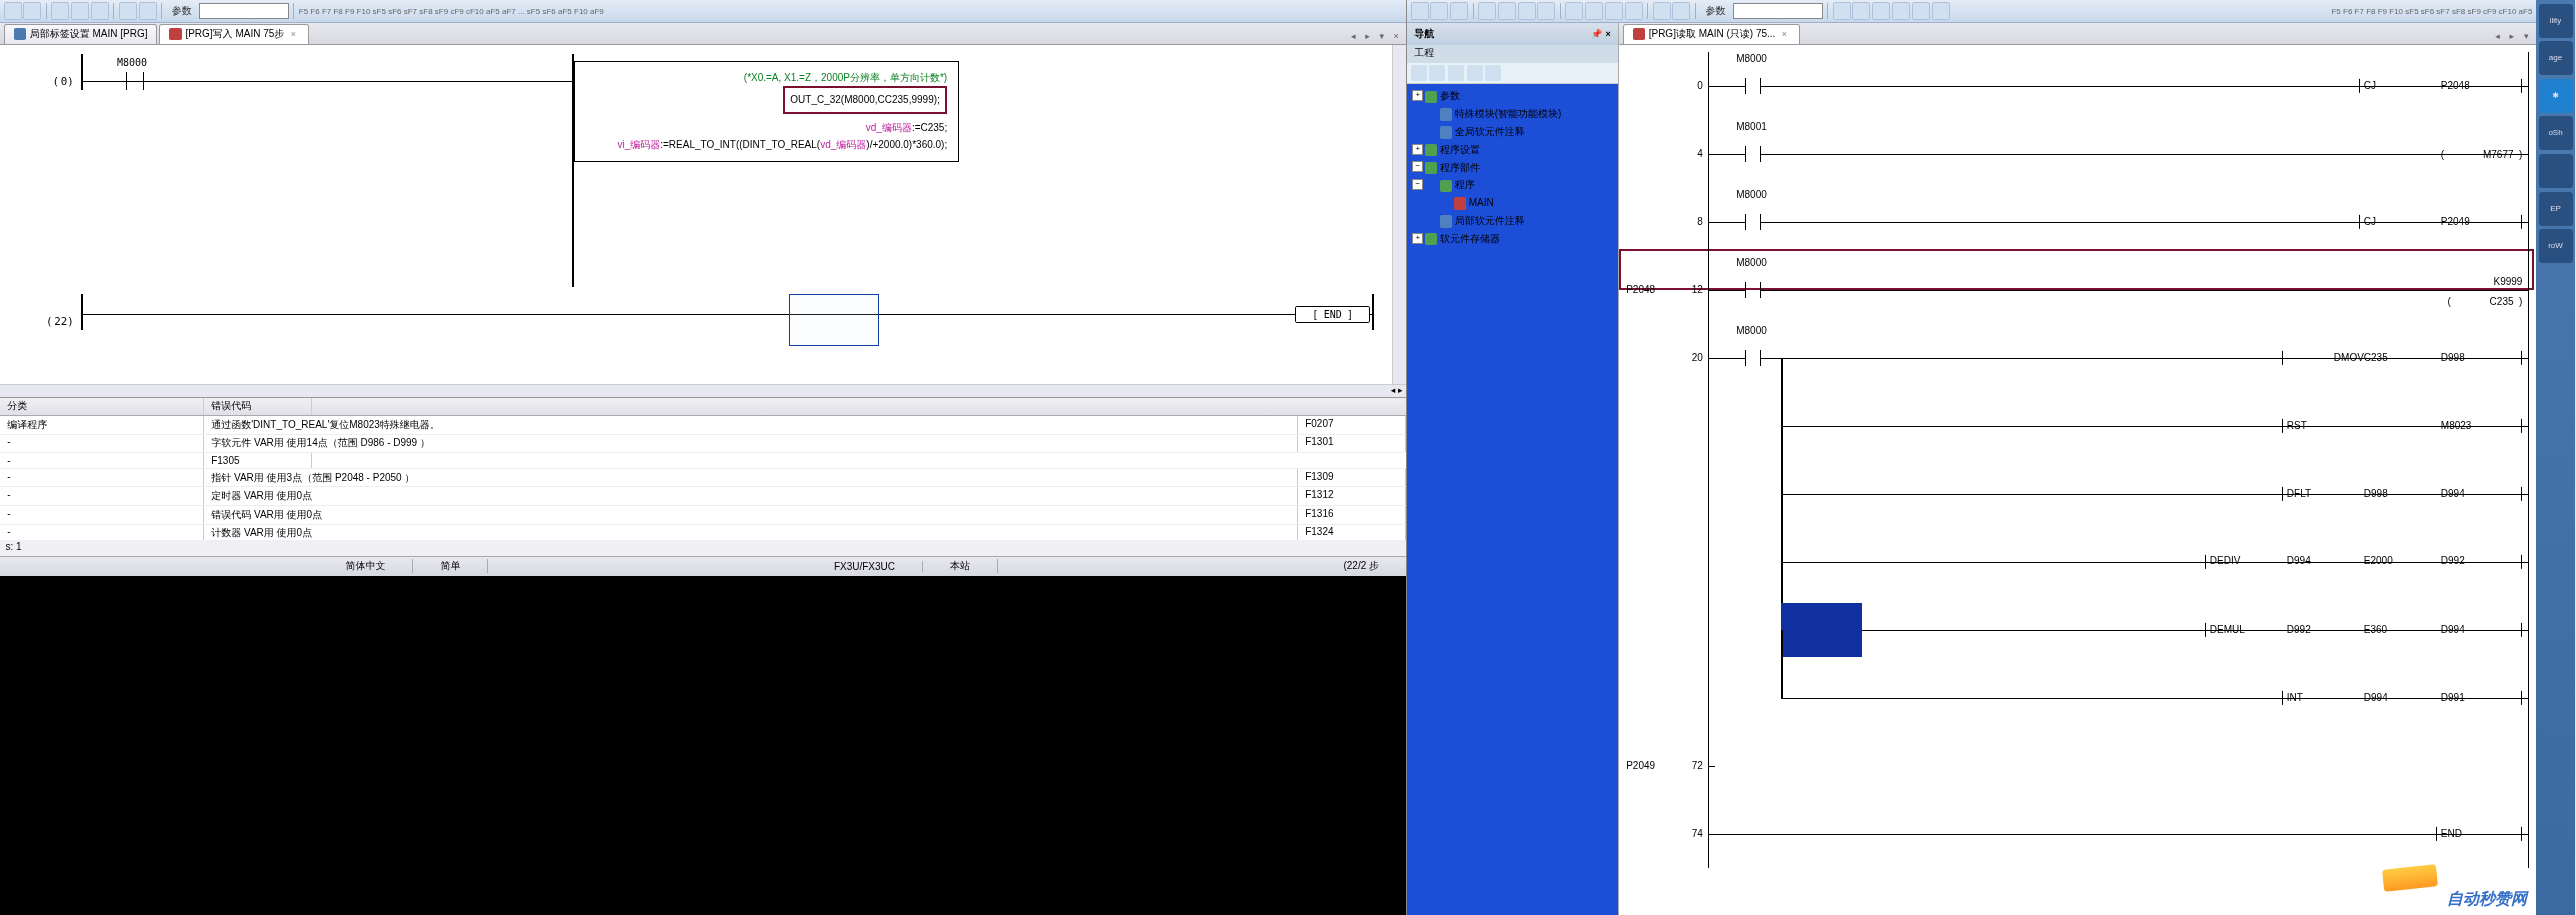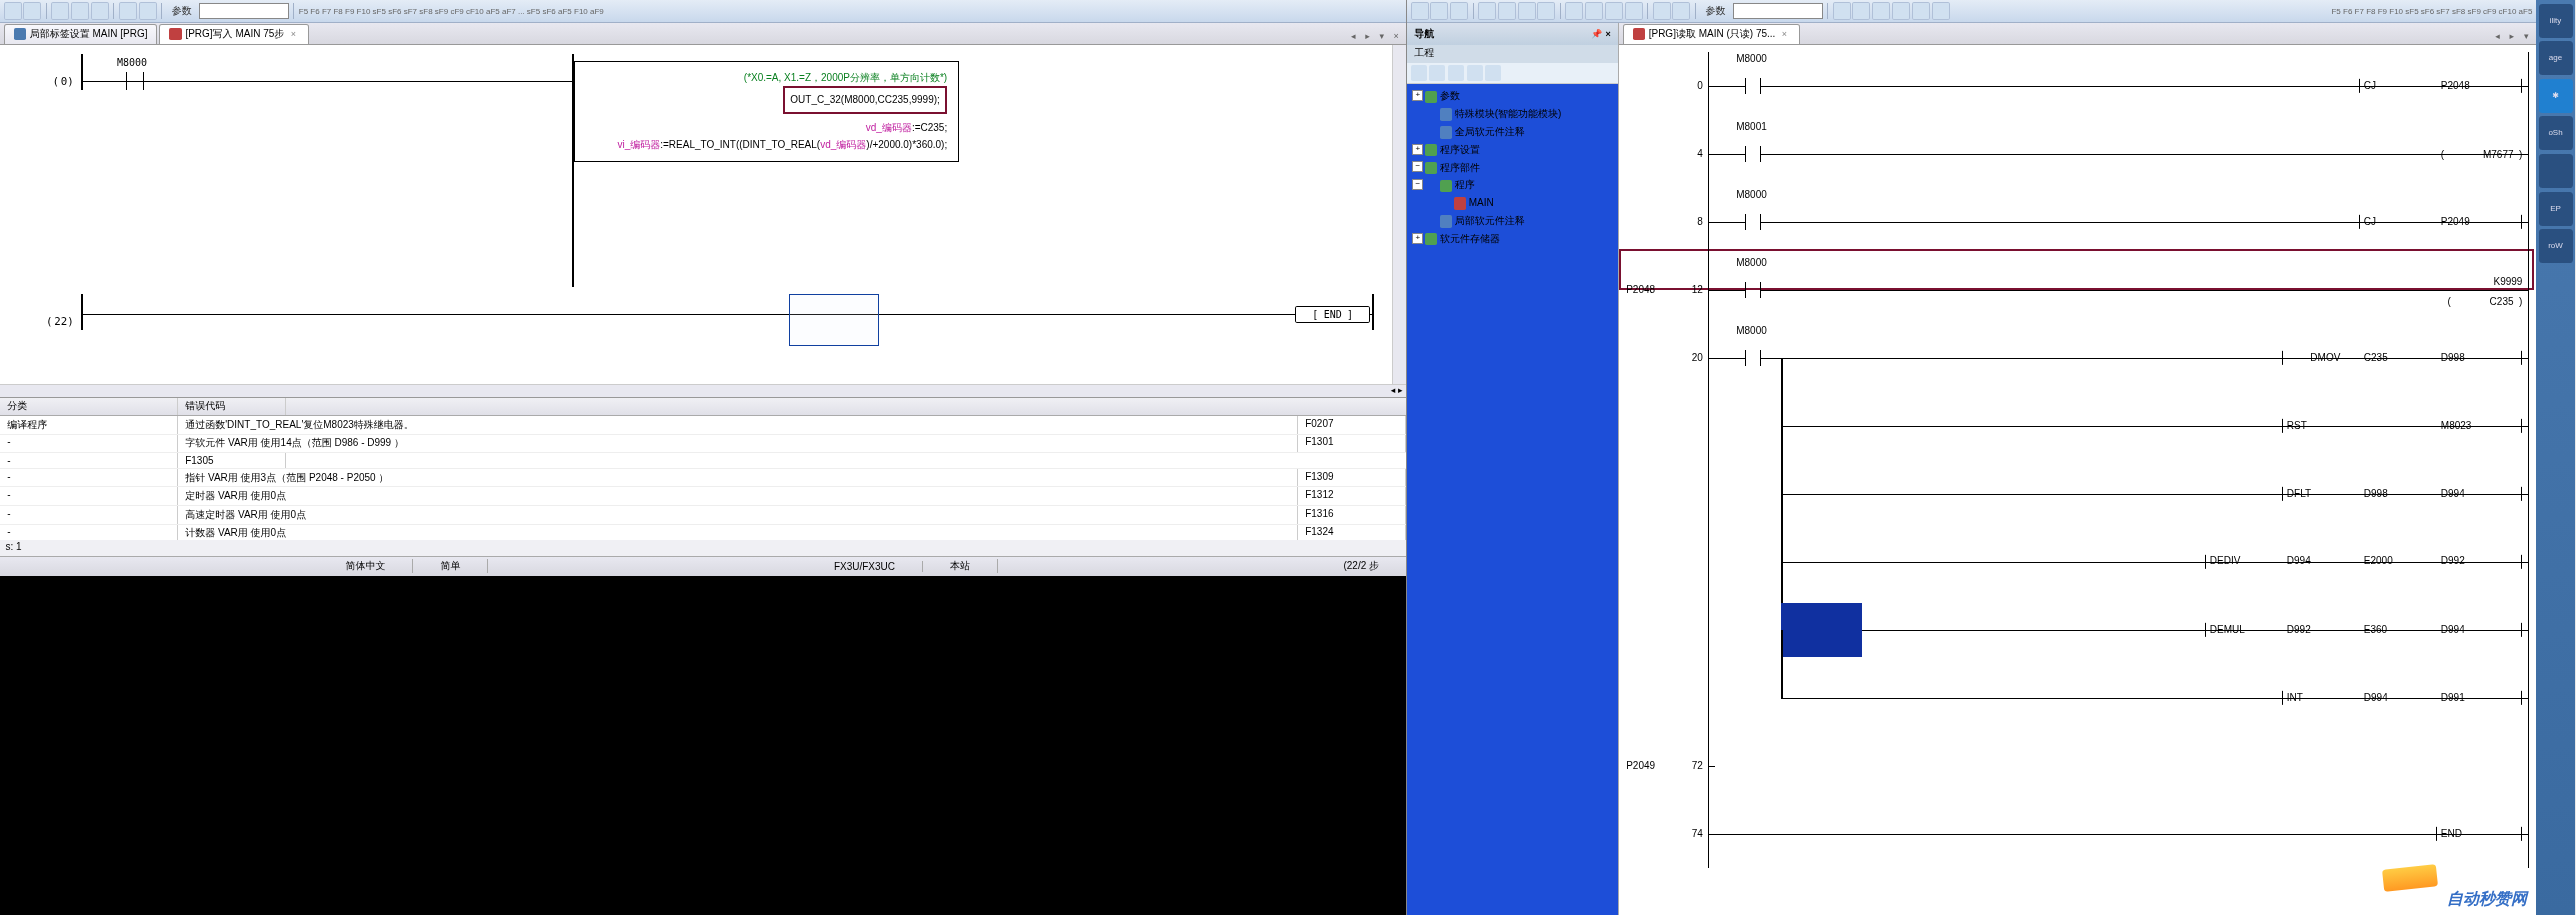--- a/index.html
+++ b/index.html
@@ -37,21 +37,21 @@
 .var-name { color: #c020a0; }
 .end-coil { position: absolute; right: 3.6px; top: 12.5px; border: 1.8px solid #000; border-radius: 1.8px; padding: 1.8px 16px; font-family: Consolas, monospace; font-size: 10px; background: #fff; }
 .end-coil::before { content: "["; margin-right: 5.4px; }
 .end-coil::after { content: "]"; margin-left: 5.4px; }
 .sel-box { position: absolute; border: 1.8px solid #1040a0; background: #e8f0ff22; }
 .bottom-grid { height: 143px; border-top: 1.8px solid #999; display: flex; flex-direction: column; background: #fff; }
 .grid-head { display: flex; background: linear-gradient(#f0f0f4,#e0e0e8); border-bottom: 0.9px solid #aaa; }
 .grid-head div, .grid-row div { padding: 1.8px 7.2px; border-right: 0.9px solid #ccc; font-size: 10px; }
 .grid-body { flex: 1; overflow: auto; }
 .grid-row { display: flex; border-bottom: 0.9px solid #eee; }
-.col1 { width: 178px; } .col2 { flex: 1; } .col3 { width: 108px; }
+.col1 { width: 204px; } .col2 { flex: 1; } .col3 { width: 108px; }
 .status-bar { height: 20px; background: linear-gradient(#e8e8f0,#d8d8e0); border-top: 0.9px solid #aaa; display: flex; align-items: center; font-size: 10px; }
 .status-bar span { padding: 0 27px; border-right: 0.9px solid #aaa; }
 .black-area { flex: 1; background: #000; }
 .nav-pane { width: 212px; background: #1d4ed8; border-right: 0.9px solid #aaa; display: flex; flex-direction: column; }
 .nav-title { height: 21.5px; background: linear-gradient(#d8e0ec,#c0d0e0); padding: 3.6px 7.2px; font-size: 10.8px; font-weight: bold; display: flex; align-items: center; }
 .nav-title .pin { margin-left: auto; font-size: 9px; }
 .nav-sub { height: 18px; background: #d0dce8; padding: 1.8px 7.2px; font-size: 10px; }
 .nav-tools { height: 21.5px; background: #e8f0f8; border-bottom: 0.9px solid #ccc; display: flex; align-items: center; gap: 2.7px; padding: 0 3.6px; }
 .nav-tools span { width: 16px; height: 16px; background: #d0e0f0; border-radius: 1.8px; }
 .tree { flex: 1; padding: 3.6px; overflow: auto; }
@@ -181,21 +181,21 @@
           <div class="col2">指针 VAR用 使用3点（范围 P2048 - P2050 ）</div>
           <div class="col3">F1309</div>
         </div>
         <div class="grid-row">
           <div class="col1">-</div>
           <div class="col2">定时器 VAR用 使用0点</div>
           <div class="col3">F1312</div>
         </div>
         <div class="grid-row">
           <div class="col1">-</div>
-          <div class="col2">高速定时器 VAR用 使用0点</div>
+          <div class="col2">错误代码 VAR用 使用0点</div>
           <div class="col3">F1316</div>
         </div>
         <div class="grid-row">
           <div class="col1">-</div>
           <div class="col2">计数器 VAR用 使用0点</div>
           <div class="col3">F1324</div>
         </div>
       </div>
   </div>
 
@@ -349,21 +349,21 @@
           <div class="rung2" style="height: 68px;">
             <div class="lbl-left"></div>
             <div class="stepnum">20</div>
             <div class="body2">
               <div class="cwire" style="left:0;width:36px"></div>
               <div class="ct2" style="left:36px"></div>
               <div class="ct2-lbl" style="left:27px">M8000</div>
               <div class="cwire" style="left:52px;right:0"></div>
               <div style="position:absolute;right:5.4px;top:50%;transform:translateY(-50%);font-size:10px;display:flex;align-items:center">
                 <span style="border-left:1.8px solid #000;height:14.3px;margin-right:3.6px"></span>
-                <span style="display:inline-block;width:77px;text-align:center">DMOV</span>
+                <span style="display:inline-block;width:77px;text-align:right">DMOV</span>
                 <span style="display:inline-block;width:77px;text-align:left">C235</span>
                 <span style="display:inline-block;width:77px;text-align:left">D998</span>
                 <span style="border-right:1.8px solid #000;height:14.3px;margin-left:3.6px"></span>
               </div>
             </div>
           </div>
           <div class="rung2" style="height: 68px;">
             <div class="lbl-left"></div>
             <div class="stepnum"></div>
             <div class="body2">

